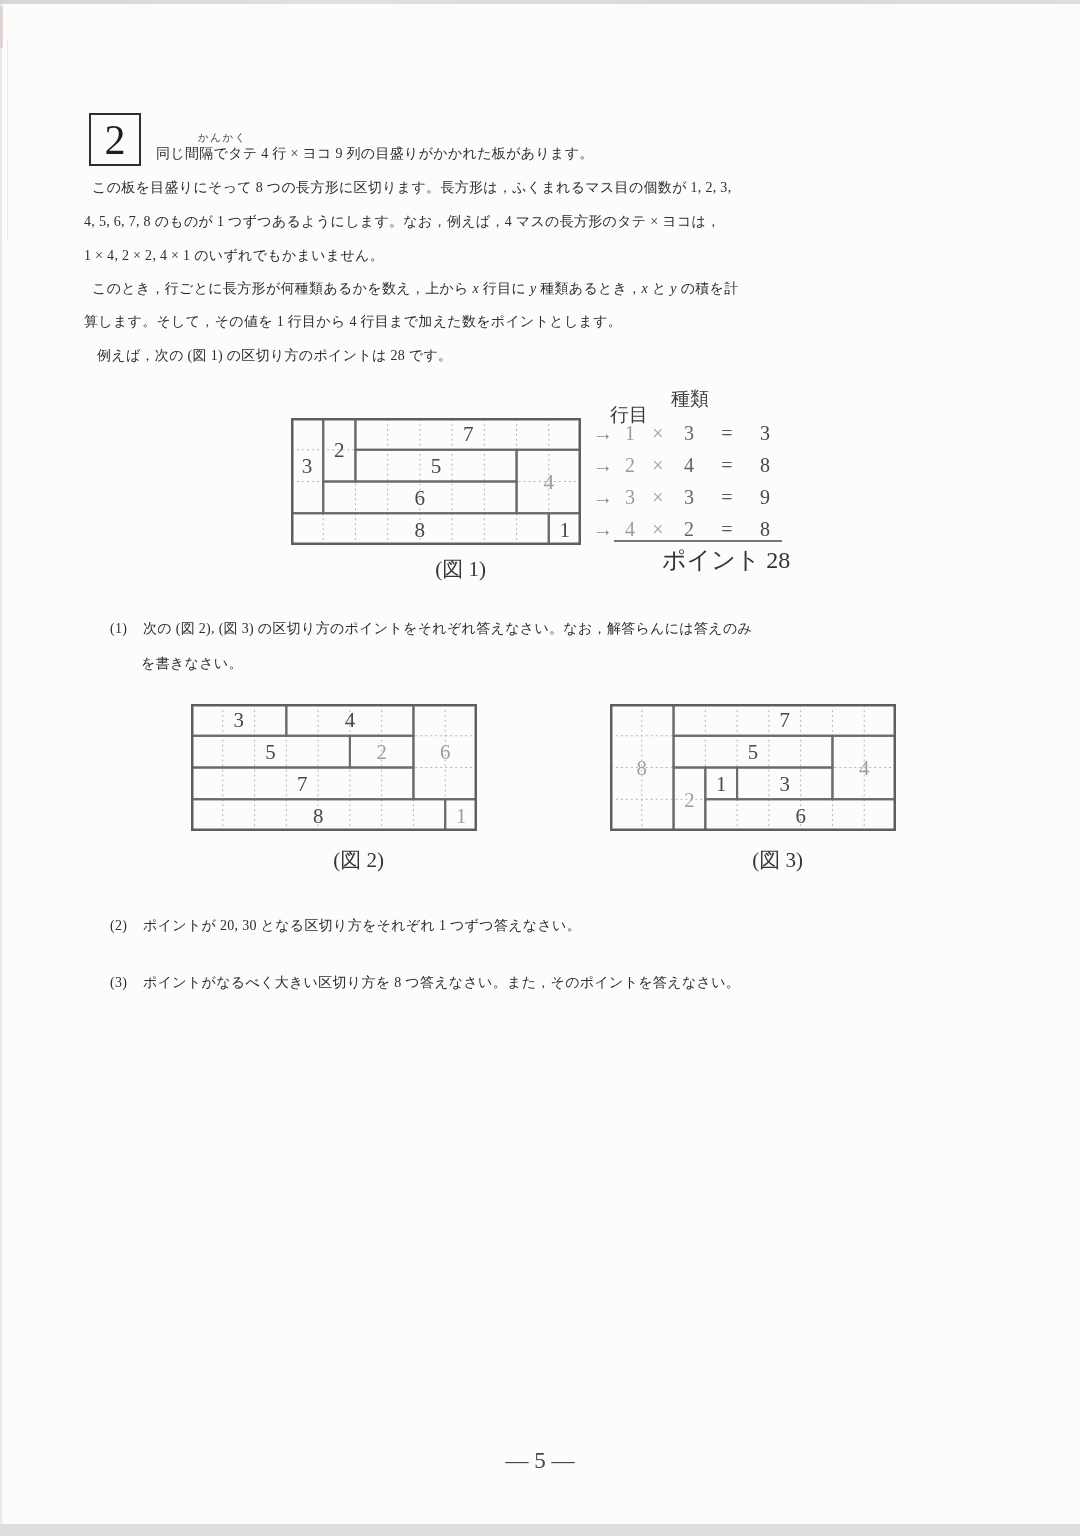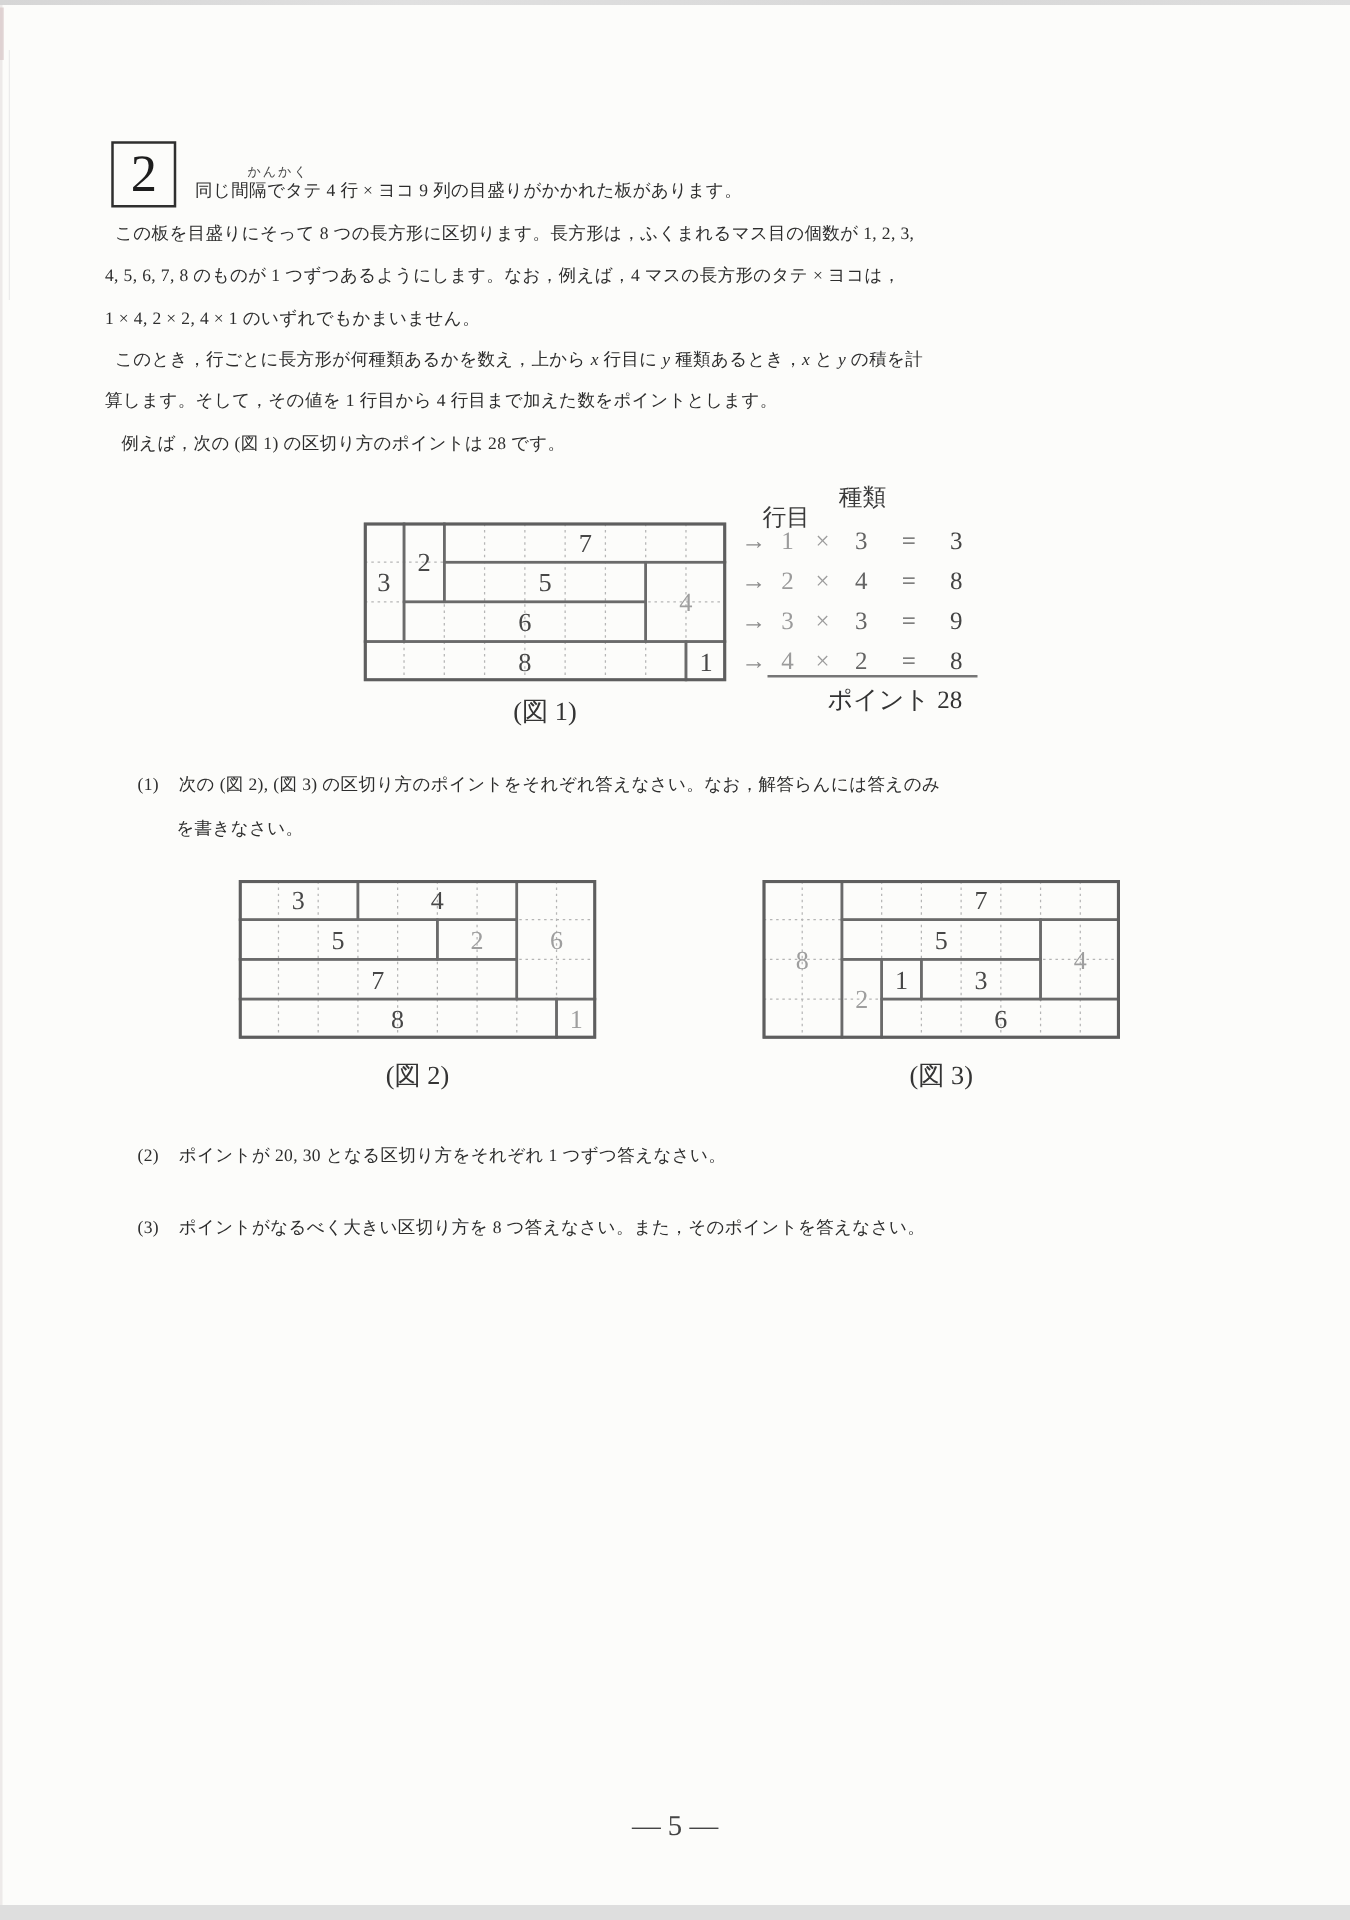--- a/index.html
+++ b/index.html
@@ -6,32 +6,32 @@
   html,body{background:#ffffff}
   body{width:1080px;height:1536px;font-family:"Liberation Serif","DejaVu Serif",serif}
   .page{position:relative;width:1080px;height:1536px;background:#fcfcfa;overflow:hidden;color:#2d2d2d}
   .t{position:absolute;font-size:14px;line-height:26px;white-space:nowrap;letter-spacing:.3px;color:#2d2d2d}
   .t i{font-style:italic}
   .pbox{position:absolute;left:89px;top:113px;width:52px;height:53px;border:2px solid #2f2f2f;
         display:flex;align-items:center;justify-content:center;font-size:42px;color:#1d1d1d;background:#fcfcfa}
   .furi{position:absolute;font-size:10.5px;letter-spacing:1.5px;color:#4a4a4a;white-space:nowrap}
   .fig{position:absolute}
   .fig svg{display:block}
-  .cap{position:absolute;font-size:21px;text-align:center;color:#343434;white-space:nowrap}
+  .cap{position:absolute;font-size:21px;text-align:right;color:#343434;white-space:nowrap}
   .arrow{position:absolute;width:26px;text-align:center;font-size:20px;line-height:24px;color:#8b8b8b}
   .hdr{position:absolute;font-size:19px;line-height:22px;color:#3a3a3a;white-space:nowrap}
   .calc-row{position:absolute;left:615px;width:178px;height:24px;display:flex;font-size:20px;line-height:24px}
   .calc-row span{display:block;text-align:center}
   .cw0{width:30px;color:#9b9b9b}
   .cw1{width:26px;color:#9b9b9b}
   .cw2{width:36px;color:#646464}
   .cw3{width:40px;color:#575757}
   .cw4{width:36px;color:#454545}
   .sumline{position:absolute;left:614px;top:540px;width:168px;height:0;border-top:2px solid #767676}
-  .total{position:absolute;left:662px;top:548px;font-size:20px;line-height:24px;color:#333;white-space:nowrap}
+  .total{position:absolute;left:662px;top:548px;font-size:24px;line-height:24px;color:#333;white-space:nowrap}
   .total .tv{margin-left:6px}
   .pagenum{position:absolute;left:480px;top:1448px;width:120px;text-align:center;font-size:23px;color:#454545;white-space:nowrap}
   .art-top{position:absolute;left:0;top:0;width:100%;height:4px;
            background:linear-gradient(to right,#d6d6d6,#e0e0e0 30%,#d8d8d8 70%,#dedede)}
   .art-bottom{position:absolute;left:0;top:1524px;width:100%;height:12px;background:#dedede}
   .art-left-mark{position:absolute;left:0;top:6px;width:3px;height:42px;background:#d9c9c9;opacity:.75}
   .art-left-line{position:absolute;left:0;top:4px;width:2px;height:1520px;background:rgba(185,175,175,.22)}
   .art-inner-line{position:absolute;left:7px;top:40px;width:1px;height:200px;background:#ebebeb}
 </style>
 </head>

